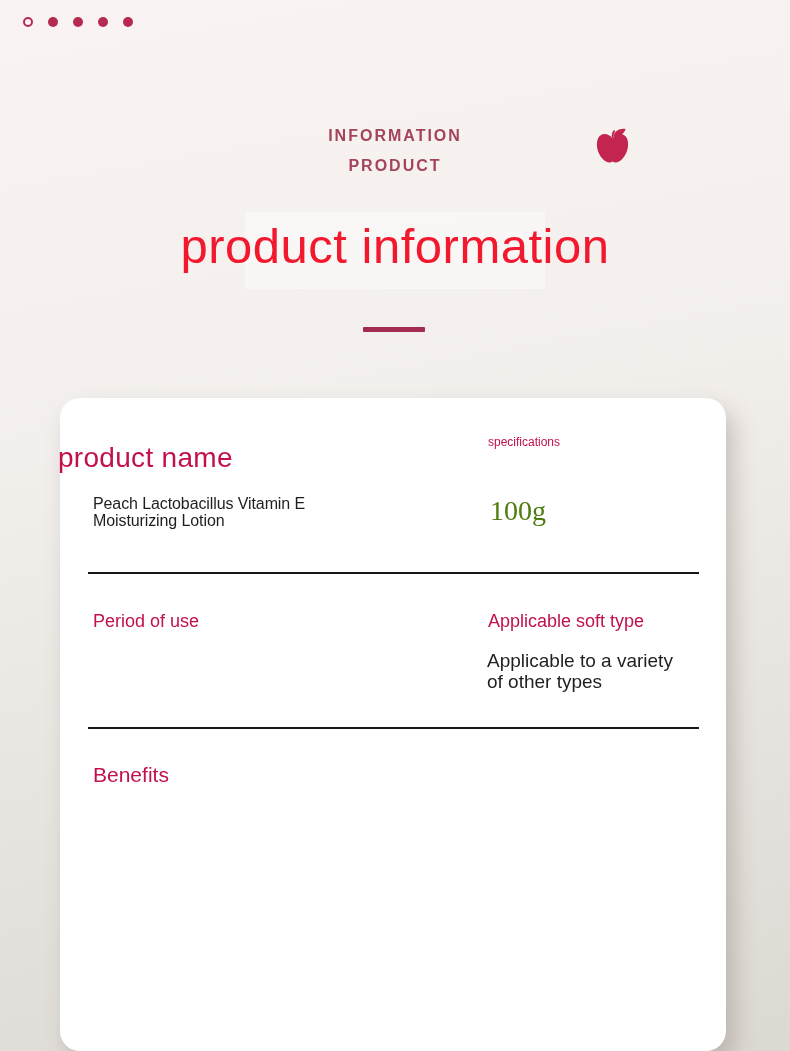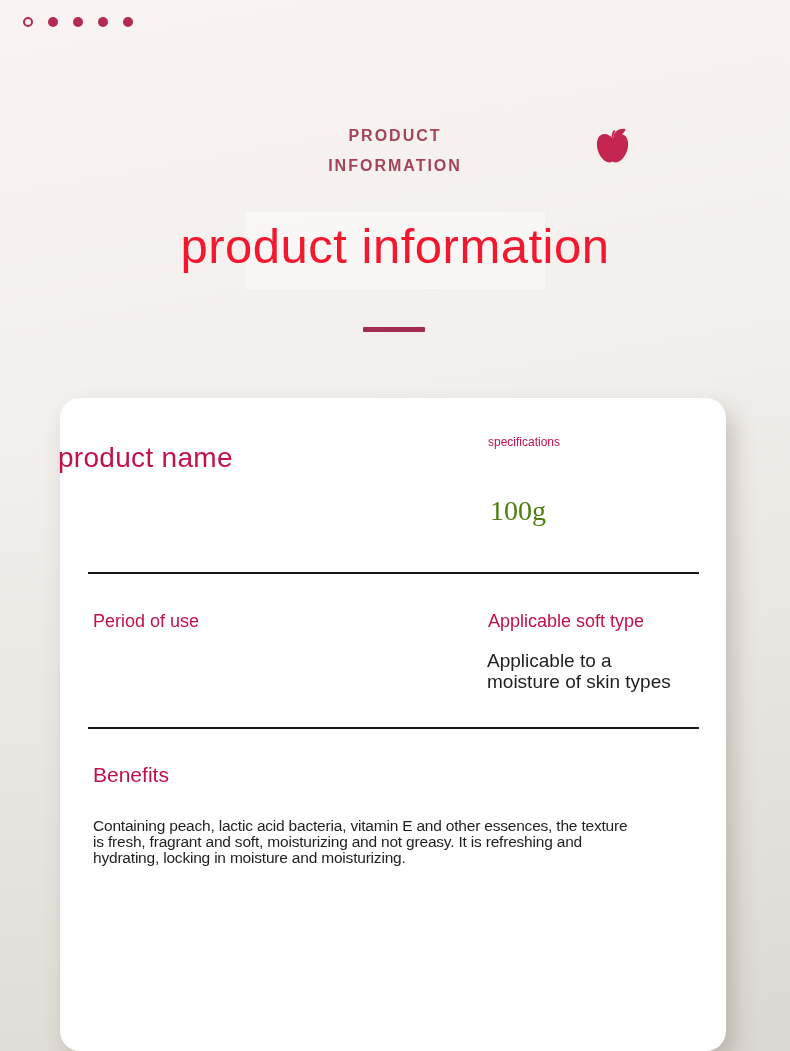--- a/index.html
+++ b/index.html
@@ -58,46 +58,46 @@
 
 <div class="dots">
   <span class="dot hollow"></span>
   <span class="dot"></span>
   <span class="dot"></span>
   <span class="dot"></span>
   <span class="dot"></span>
 </div>
 
 <div class="eyebrow">
+  <div>INFORMATION</div>
   <div>PRODUCT</div>
-  <div>INFORMATION</div>
 </div>
 
 <svg class="apple" viewBox="0 0 37 41">
   <path fill="#c32450" d="M18.5 12.5 C14.5 6.5 6.5 6.5 4 12.5 C1.4 18.8 3.6 27.5 8.6 32.8 C12 36.6 15.6 37.6 18.5 35.6 C21.4 37.6 25 36.6 28.4 32.8 C33.4 27.5 35.6 18.8 33 12.5 C30.5 6.5 22.5 6.5 18.5 12.5 Z"></path>
   <path fill="#c32450" d="M19.5 10.5 C20.3 5.2 25.5 2 31.5 3 C30 8.6 24.6 11.4 19.5 10.5 Z"></path>
   <path fill="none" stroke="#c32450" stroke-width="2" stroke-linecap="round" d="M18.5 11 C18.5 8.5 19 6.8 20.2 5.2"></path>
 </svg>
 
 <div class="title-patch"></div>
 <div class="page-title">product information</div>
 <div class="dash"></div>
 
 <div class="card">
 
   <div class="red-heading h-product-name">product name</div>
+  <div class="dark-text v-product-name">Peach Lactobacillus Vitamin E Moisturizing Lotion</div>
 
   <div class="red-heading h-specifications">specifications</div>
   <div class="dark-text v-spec">100g</div>
 
   <div class="divider divider-1"></div>
 
   <div class="red-heading h-period">Period of use</div>
 
   <div class="red-heading h-skin">Applicable soft type</div>
-  <div class="dark-text v-skin">Applicable to a moisture of skin types</div>
+  <div class="dark-text v-skin">Applicable to a variety of other types</div>
 
   <div class="divider divider-2"></div>
 
   <div class="red-heading h-benefits">Benefits</div>
-  <div class="dark-text v-benefits">Containing peach, lactic acid bacteria, vitamin E and other essences, the texture is fresh, fragrant and soft, moisturizing and not greasy. It is refreshing and hydrating, locking in moisture and moisturizing.</div>
 
 </div>
 
 </body></html>

